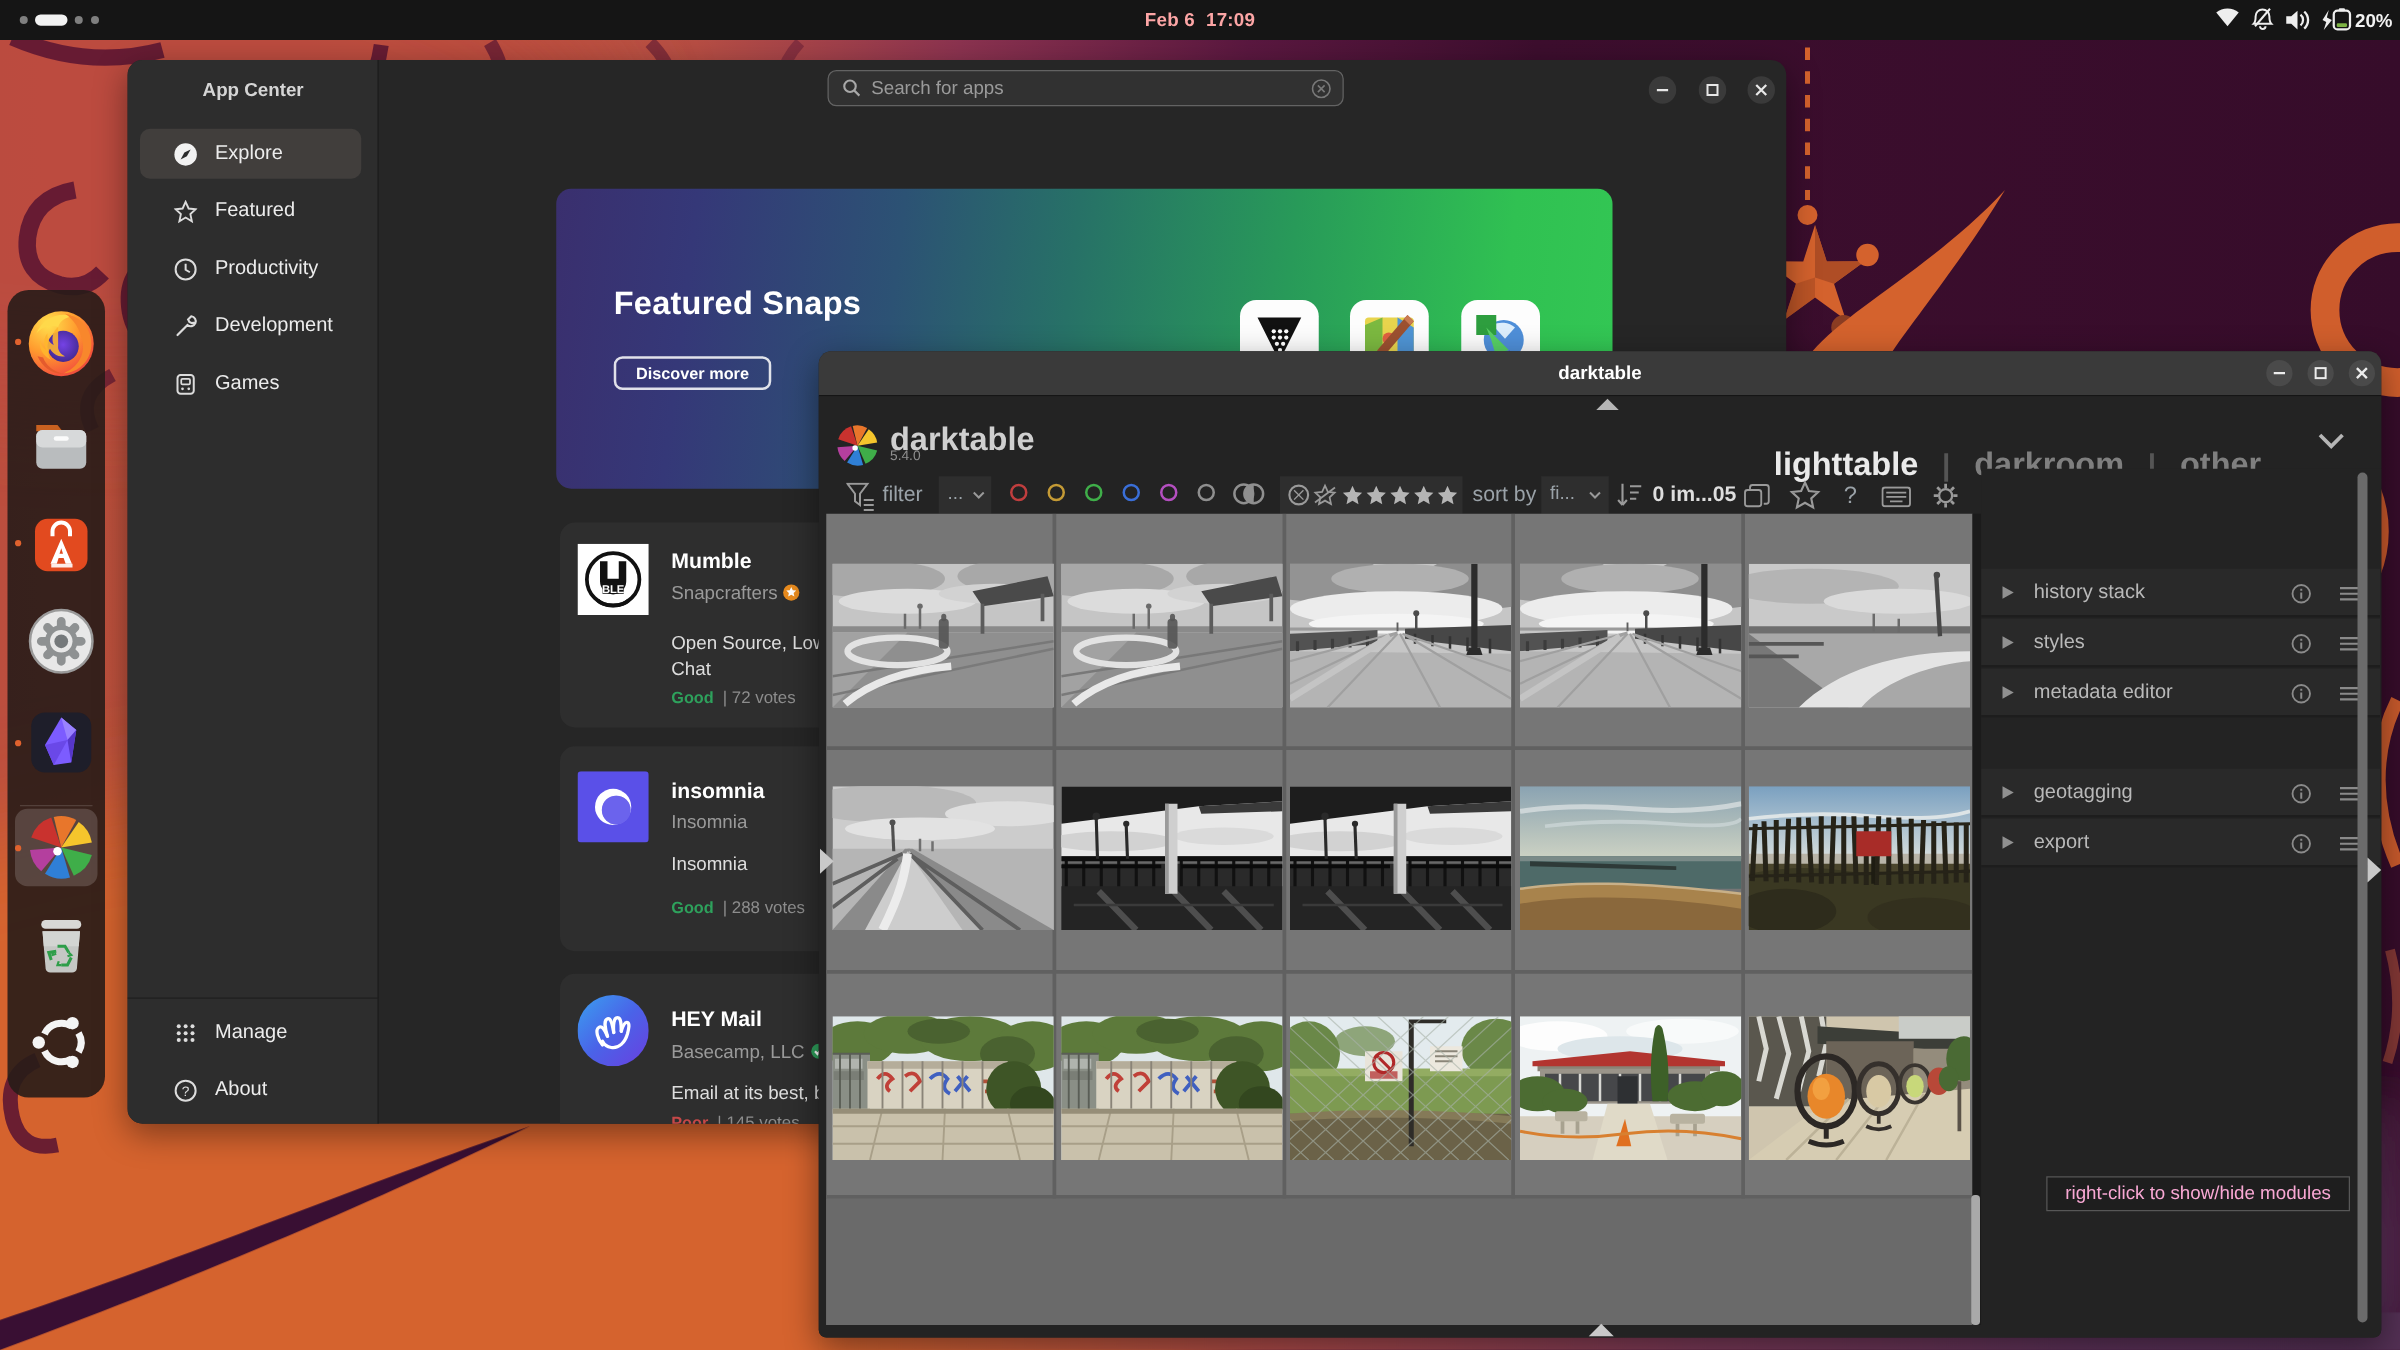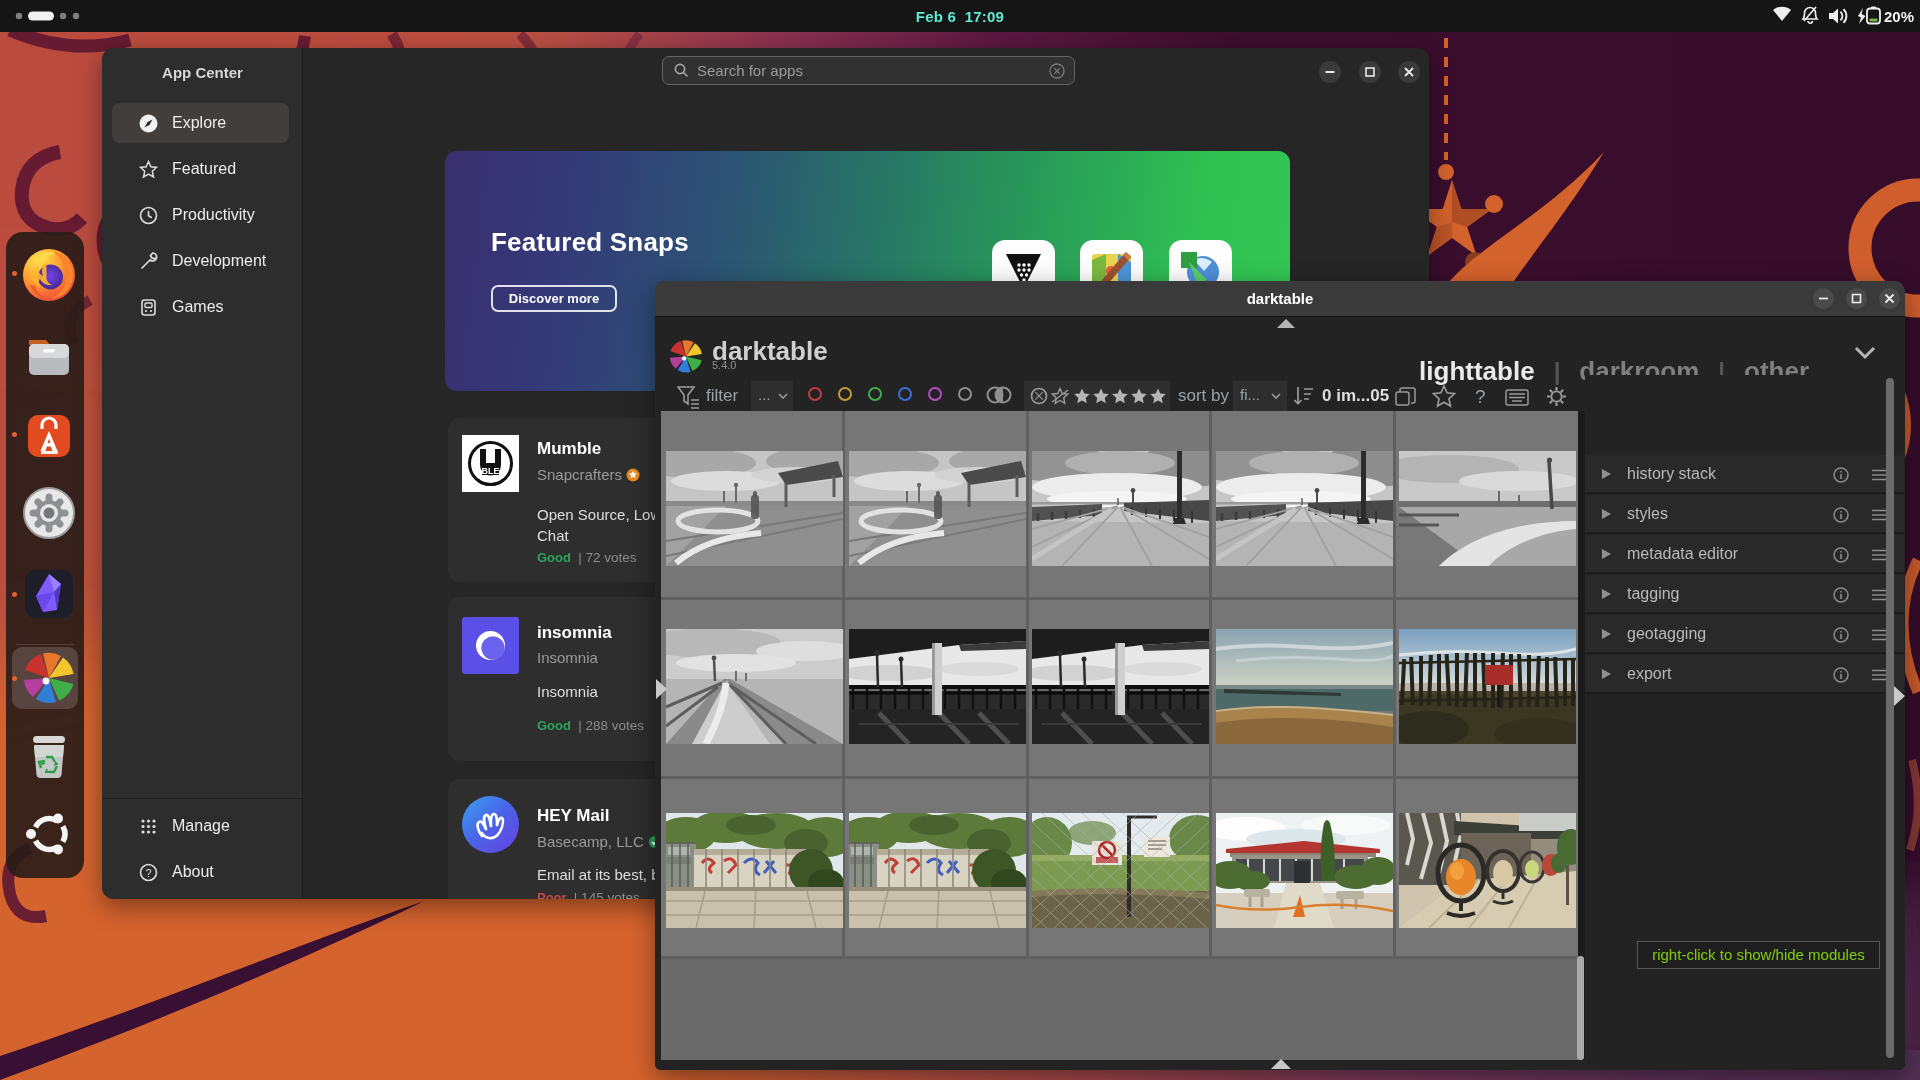--- a/index.html
+++ b/index.html
@@ -1,20 +1,20 @@
 <!DOCTYPE html>
 <html><head><meta charset="utf-8">
 <style>
 html,body{margin:0;padding:0;width:1920px;height:1080px;overflow:hidden;background:#000;font-family:"Liberation Sans",sans-serif;}
 *{box-sizing:border-box;}
 #desk{position:relative;width:1920px;height:1080px;}
 #wp{position:absolute;left:0;top:0;width:1920px;height:1080px;}
 
 #topbar{position:absolute;left:0;top:0;width:1920px;height:32px;background:#151515;z-index:50;color:#fff;}
-#clock{position:absolute;left:0;right:0;top:0;height:32px;text-align:center;line-height:33px;font-size:15px;font-weight:bold;color:#5eead4;letter-spacing:.2px;}
+#clock{position:absolute;left:0;right:0;top:0;height:32px;text-align:center;line-height:33px;font-size:15px;font-weight:bold;color:#fca5a5;letter-spacing:.2px;}
 
 #dock{position:absolute;left:6px;top:232px;width:78px;height:646px;background:rgba(40,28,24,0.90);border-radius:17px;z-index:10;}
 .dicon{position:absolute;left:15px;width:56px;height:56px;}
 .ddot{position:absolute;left:6px;width:5px;height:5px;border-radius:3px;background:#e0622e;}
 #dtactive{position:absolute;left:6px;top:415px;width:66px;height:62px;border-radius:10px;background:rgba(255,255,255,.16);}
 #dsep{position:absolute;left:10px;top:412px;width:58px;height:1px;background:rgba(255,255,255,.14);}
 
 #ac{position:absolute;left:102px;top:48px;width:1327px;height:851px;background:#262626;border-radius:12px;z-index:20;box-shadow:0 8px 26px rgba(0,0,0,.40);overflow:hidden;}
 #acside{position:absolute;left:0;top:0;width:201px;height:851px;background:#2d2d2d;border-right:1px solid #1b1b1b;}
 #achdr{position:absolute;left:0px;top:16px;width:201px;text-align:center;font-size:15px;font-weight:bold;color:#d5d5d5;}
@@ -65,21 +65,21 @@
 .ph{position:absolute;width:177px;height:115px;overflow:hidden;}
 
 #gsb{position:absolute;left:923px;top:94px;width:7px;height:649px;background:#1b1b1b;}
 #gsbthumb{position:absolute;left:922px;top:639px;width:7px;height:104px;background:#a9a9a9;border-radius:3px;}
 
 #dtright{position:absolute;left:930px;top:58px;width:320px;height:685px;background:#232323;}
 .mod{position:absolute;left:0;width:319px;height:39px;background:#292929;border-bottom:2px solid #1d1d1d;color:#b9b9b9;font-size:16px;}
 .mod .arr{position:absolute;left:17px;top:14px;width:0;height:0;border-left:9px solid #909090;border-top:5.5px solid transparent;border-bottom:5.5px solid transparent;}
 .mod .nm{position:absolute;left:42px;top:10px;}
 .mod .ico{position:absolute;top:11px;}
-#tooltip{position:absolute;left:982px;top:624px;width:243px;height:28px;border:1px solid #575757;background:#1e1e1e;color:#84cc16;font-size:15px;text-align:center;line-height:26px;}
+#tooltip{position:absolute;left:982px;top:624px;width:243px;height:28px;border:1px solid #575757;background:#1e1e1e;color:#f9a8d4;font-size:15px;text-align:center;line-height:26px;}
 #rsb{position:absolute;left:1231px;top:61px;width:8px;height:680px;background:#6b6b6b;border-radius:4px;}
 .exptri{position:absolute;width:0;height:0;border-left:11px solid #c9c9c9;border-top:10px solid transparent;border-bottom:10px solid transparent;}
 </style></head>
 <body>
 <div id="desk">
 <svg id="wp" viewBox="0 0 1920 1080">
   <defs>
     <linearGradient id="base" x1="0" y1="0" x2="1920" y2="0" gradientUnits="userSpaceOnUse">
       <stop offset="0.00" stop-color="#bb4e3e"></stop>
           <stop offset="0.16" stop-color="#c4583a"></stop>
@@ -911,29 +911,20 @@
           </div>
       <div class="mod" style="top:160px">
             <div class="arr"></div>
             <div class="nm">metadata editor</div>
             <svg class="ico" width="60" height="18" style="left:247px">
               <circle cx="9" cy="9" r="7" fill="none" stroke="#8a8a8a" stroke-width="1.5"></circle>
               <path d="M9,5 v1.6 M9,8 v5" stroke="#8a8a8a" stroke-width="1.6"></path>
               <path d="M40,4.5 h16 M40,9 h16 M40,13.5 h16" stroke="#8a8a8a" stroke-width="1.7"></path>
             </svg>
           </div>
-      <div class="mod" style="top:200px">
-            <div class="arr"></div>
-            <div class="nm">tagging</div>
-            <svg class="ico" width="60" height="18" style="left:247px">
-              <circle cx="9" cy="9" r="7" fill="none" stroke="#8a8a8a" stroke-width="1.5"></circle>
-              <path d="M9,5 v1.6 M9,8 v5" stroke="#8a8a8a" stroke-width="1.6"></path>
-              <path d="M40,4.5 h16 M40,9 h16 M40,13.5 h16" stroke="#8a8a8a" stroke-width="1.7"></path>
-            </svg>
-          </div>
       <div class="mod" style="top:240px">
             <div class="arr"></div>
             <div class="nm">geotagging</div>
             <svg class="ico" width="60" height="18" style="left:247px">
               <circle cx="9" cy="9" r="7" fill="none" stroke="#8a8a8a" stroke-width="1.5"></circle>
               <path d="M9,5 v1.6 M9,8 v5" stroke="#8a8a8a" stroke-width="1.6"></path>
               <path d="M40,4.5 h16 M40,9 h16 M40,13.5 h16" stroke="#8a8a8a" stroke-width="1.7"></path>
             </svg>
           </div>
       <div class="mod" style="top:280px">

